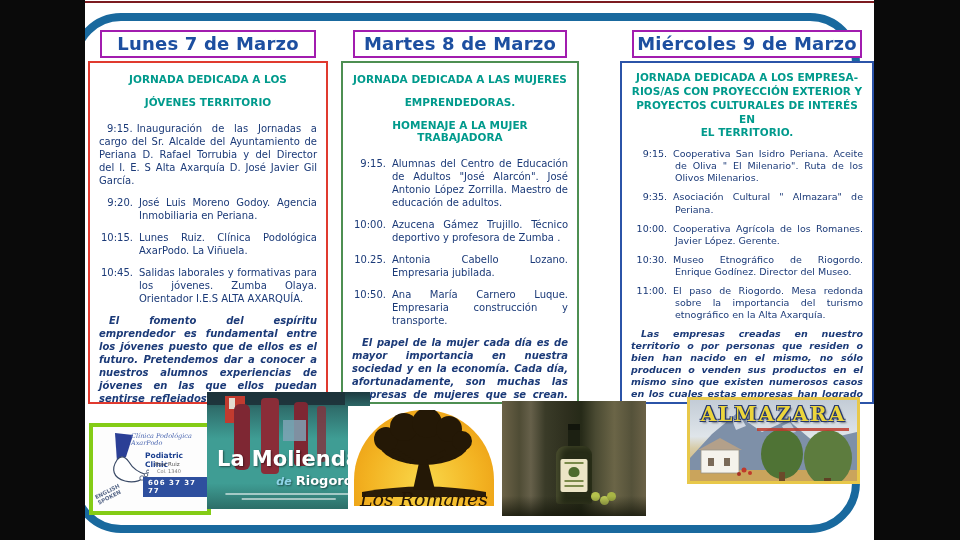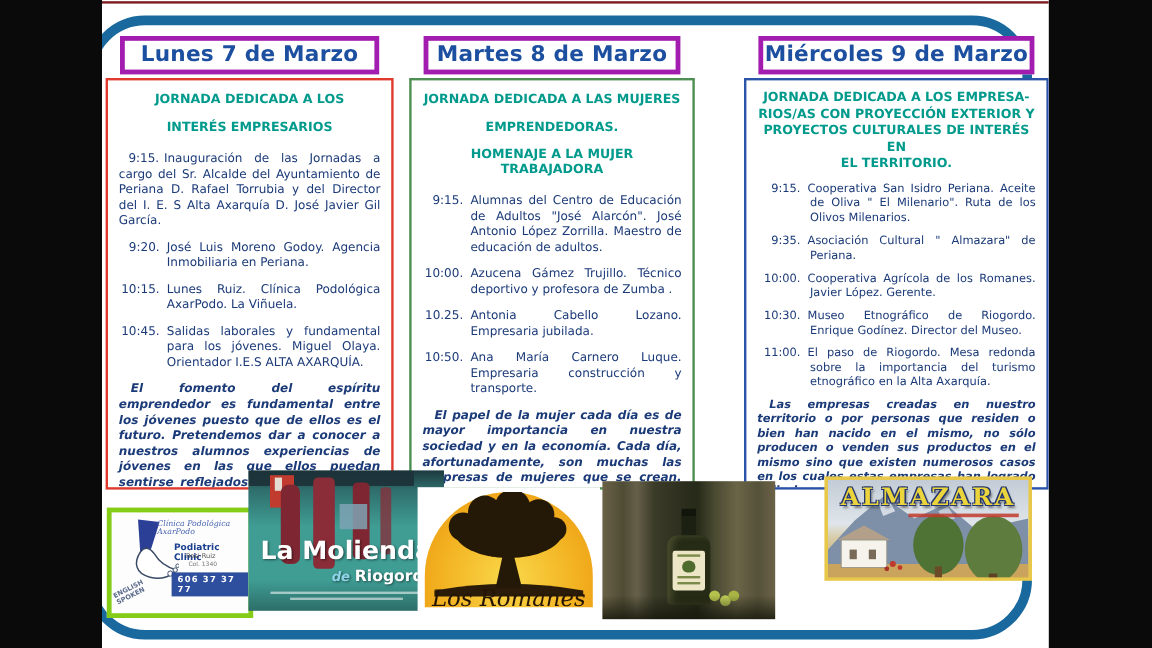--- a/index.html
+++ b/index.html
@@ -7,21 +7,21 @@
          font-family:"DejaVu Sans",sans-serif;}
   .page{position:absolute;left:85px;top:0;width:789px;height:540px;background:#ffffff;overflow:hidden;}
   .topline{position:absolute;left:0;right:0;top:1px;height:2px;background:#7c1b20;}
   .frame{position:absolute;left:-14px;top:13px;right:14px;bottom:7px;
          border:8px solid #19699e;border-radius:50px;z-index:1;}
   
   .col{position:absolute;top:30px;z-index:2;}
   .col1{left:3px;width:240px;}
   .col2{left:256px;width:238px;}
   .col3{left:535px;width:254px;}
-  .dayhdr{margin:0 12px 3px 12px;border:4px solid #a21caf;background:#fff;
+  .dayhdr{margin:0 12px 3px 12px;border:2px solid #a21caf;background:#fff;
           color:#1d4fa0;font-weight:bold;font-size:18px;text-align:center;
           padding:1px 0 2px 0;letter-spacing:.2px;}
   .box{border:2px solid;background:#fff;height:327px;padding:6px 9px;overflow:hidden;}
   .box.red{border-color:#e03a2f;}
   .box.green{border-color:#4d8f52;}
   .box.blue{border-color:#2b53a8;}
   .titles{margin:4px 0 14px 0;text-align:center;color:#009a8c;font-weight:bold;font-size:10.5px;}
   .titles .tl{margin-bottom:11px;}
   .col3 .titles{margin:2px 0 8px 0;line-height:1.32;}
   .col3 .titles .tl{margin-bottom:0;}
@@ -105,27 +105,27 @@
 <div class="stage">
   <div class="page">
     <div class="topline"></div>
     <div class="frame"></div>
 
     <div class="col col1">
       <div class="dayhdr">Lunes 7 de Marzo</div>
       <div class="box red">
         <div class="titles">
           <div class="tl">JORNADA DEDICADA A LOS</div>
-          <div class="tl">INTERÉS EMPRESARIOS</div>
+          <div class="tl">JÓVENES TERRITORIO</div>
         </div>
         <div class="sched">
           <div class="item nohang"><span class="t">9:15.</span><span>Inauguración de las Jornadas a cargo  del Sr. Alcalde del Ayuntamiento de Periana D. Rafael Torrubia y  del Director del I. E. S Alta Axarquía D. José Javier Gil García.</span></div>
           <div class="item"><span class="t">9:20.</span><span>José Luis Moreno Godoy. Agencia Inmobiliaria en Periana.</span></div>
           <div class="item"><span class="t">10:15.</span><span>Lunes Ruiz.  Clínica  Podológica  AxarPodo. La  Viñuela.</span></div>
-          <div class="item"><span class="t">10:45.</span><span>Salidas laborales y fundamental para los jóvenes. Miguel Olaya. Orientador I.E.S ALTA AXARQUÍA.</span></div>
+          <div class="item"><span class="t">10:45.</span><span>Salidas laborales y formativas para los jóvenes. Zumba Olaya. Orientador I.E.S ALTA AXARQUÍA.</span></div>
         </div>
         <div class="closing">El fomento del espíritu emprendedor es fundamental entre los jóvenes puesto que de ellos es el futuro. Pretendemos dar a conocer a nuestros alumnos experiencias de jóvenes en las que ellos puedan sentirse reflejados y poder continuar el camino que ellos han iniciado.</div>
       </div>
     </div>
 
     <div class="col col2">
       <div class="dayhdr">Martes 8 de Marzo</div>
       <div class="box green">
         <div class="titles">
           <div class="tl">JORNADA DEDICADA A LAS MUJERES</div>

